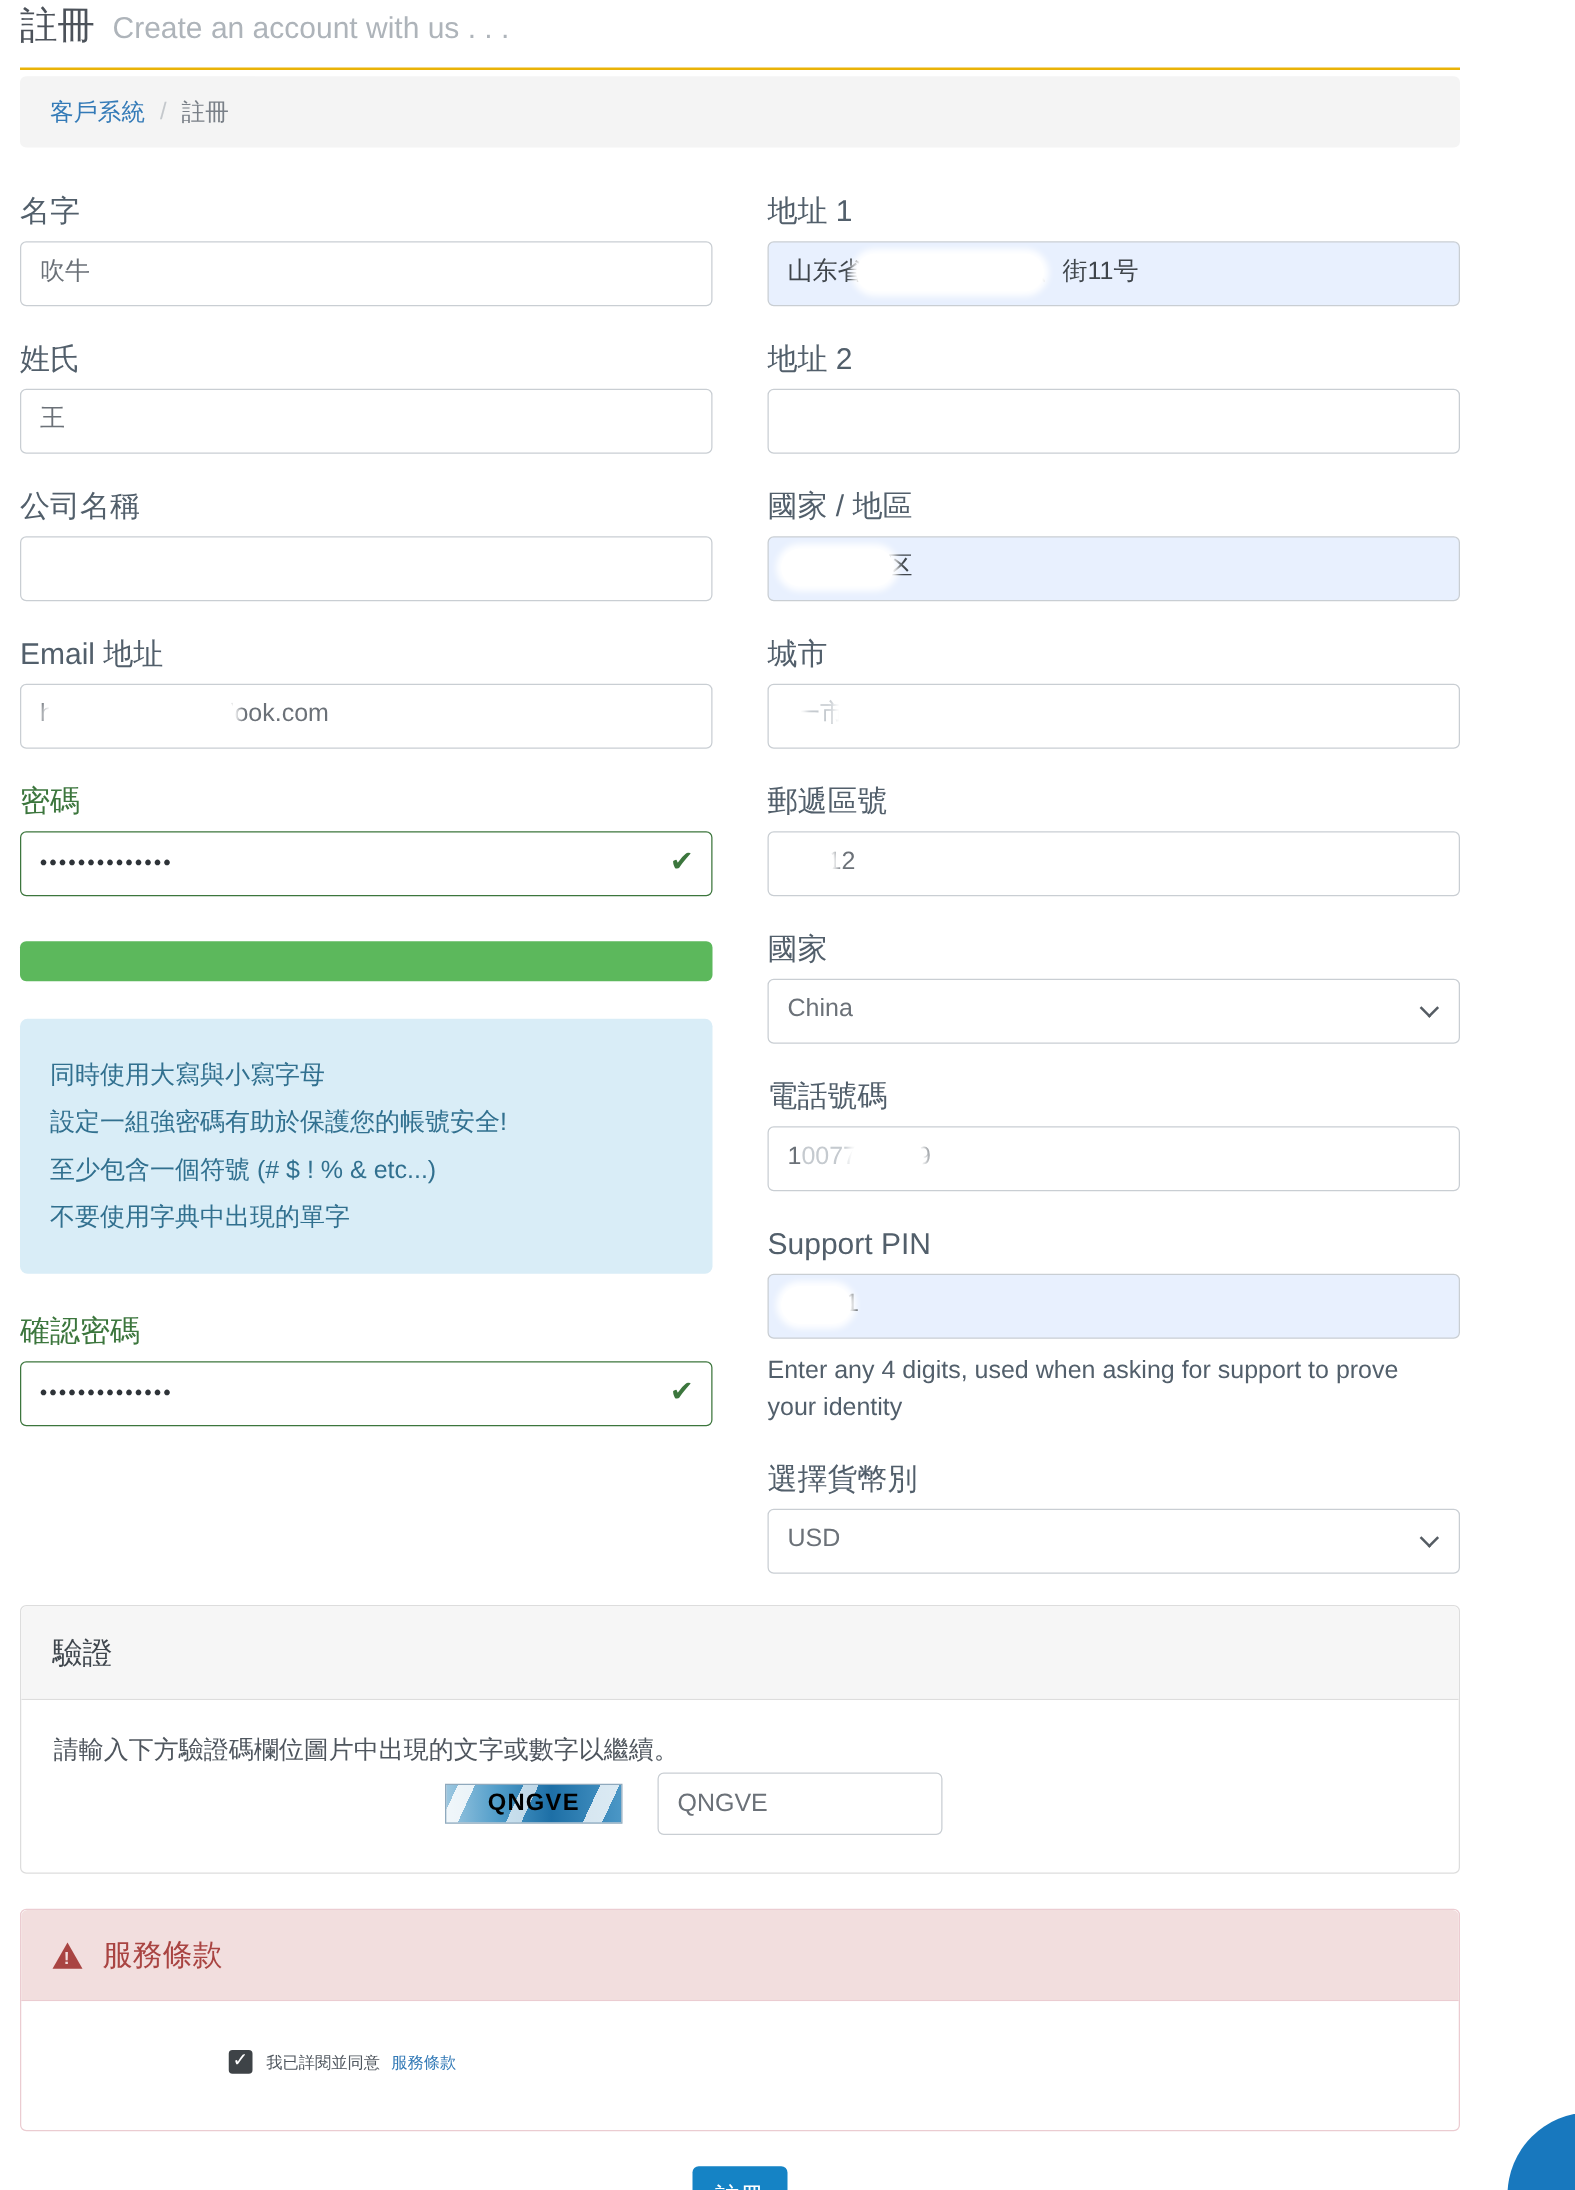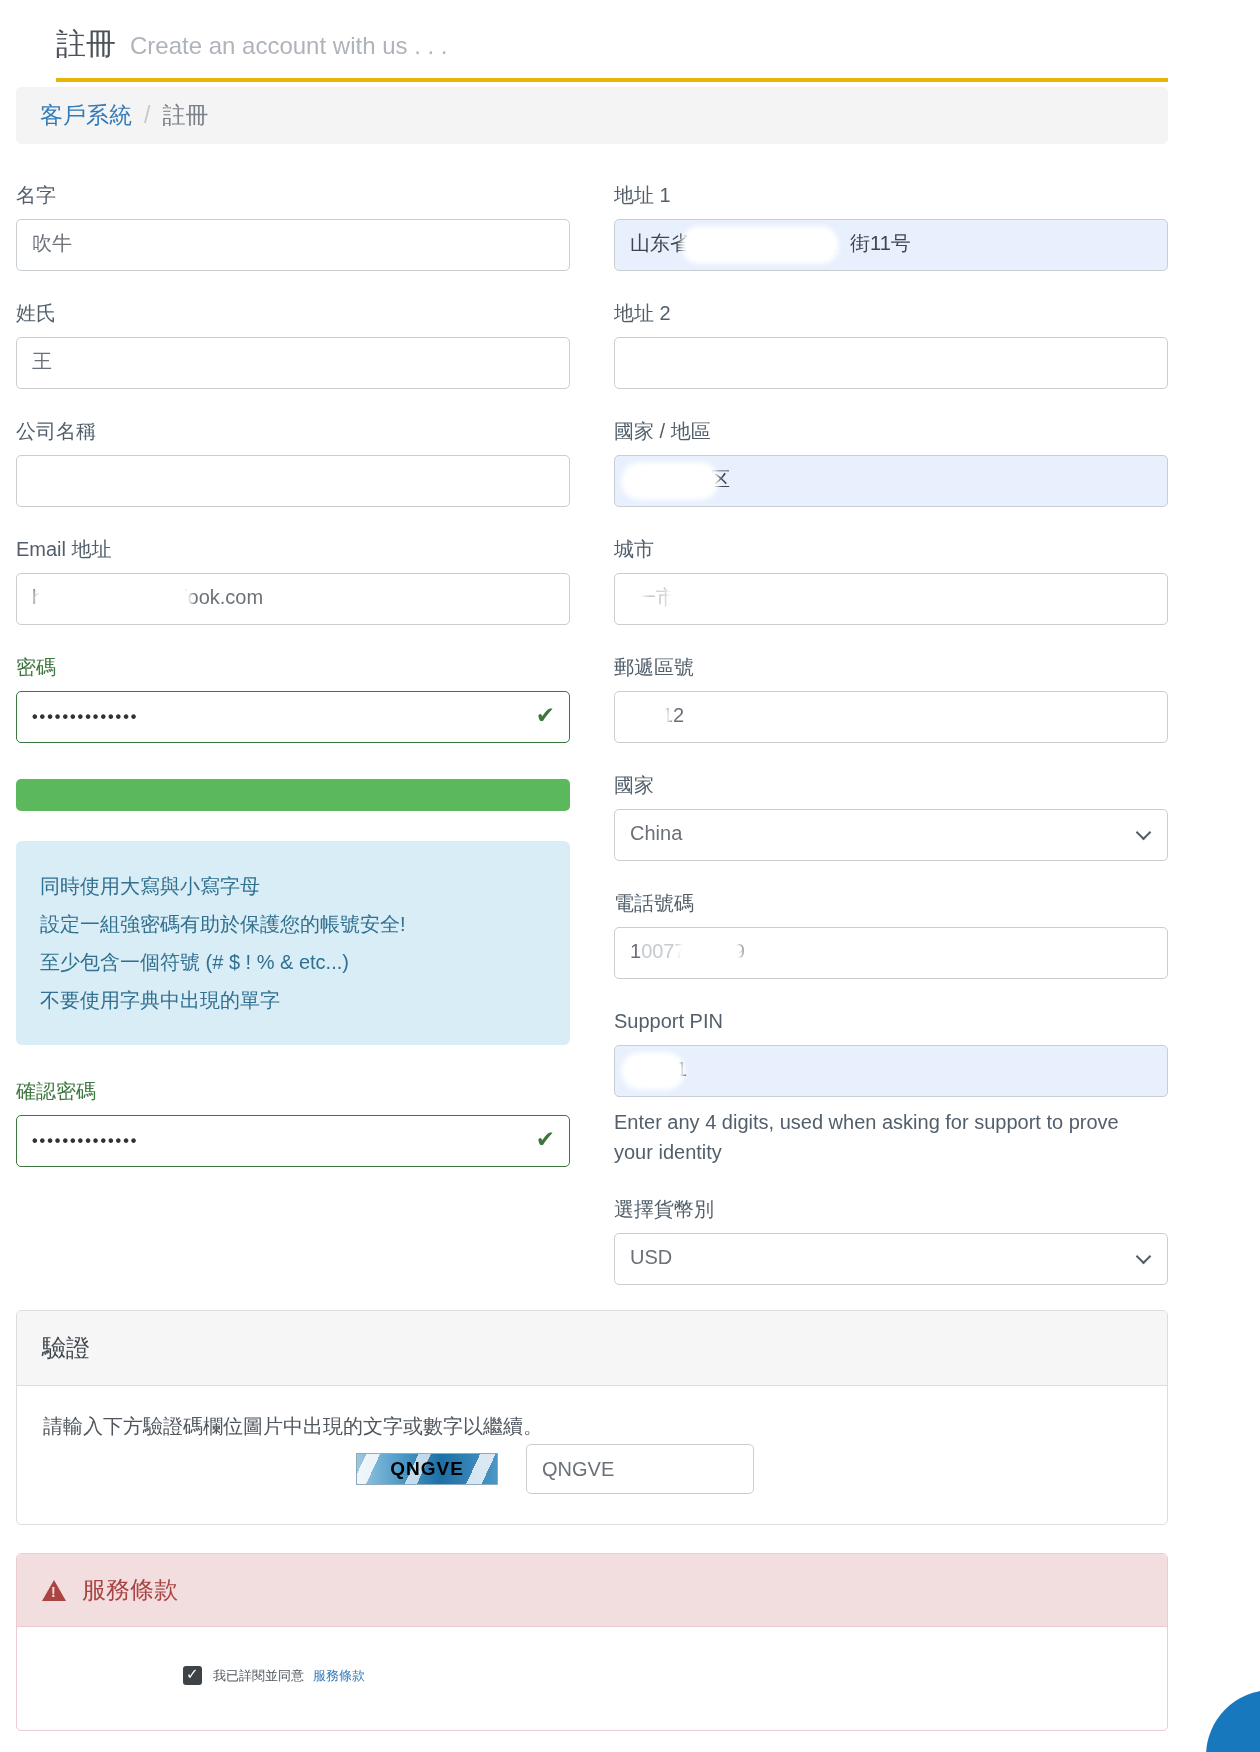--- a/index.html
+++ b/index.html
@@ -7,37 +7,37 @@
   body {
     position: relative;
     overflow: hidden;
     background: #fff;
     font-family: "Liberation Sans", "DejaVu Sans", sans-serif;
     color: #525f6b;
   }
   .container { position: relative; margin-left:16px; width:1152px; }
 
   
-  .page-header { padding-top:24px; padding-bottom:13px; border-bottom:4px solid #eab308;margin-left:40px; }
+  .page-header { padding-bottom:13px; border-bottom:2px solid #eab308; }
   .page-title { font-size:30px; color:#4c525a; font-weight:400; }
   .page-subtitle { font-size:24px; color:#aeb4ba; margin-left:14px; font-weight:400; }
 
   
   .breadcrumb { margin-top:5px; background:#f4f4f4; border-radius:5px; height:57px;
-    display:flex; align-items:center; padding-left:24px; font-size:23px;text-align:right; }
+    display:flex; align-items:center; padding-left:24px; font-size:19px;text-align:right; }
   .breadcrumb a { color:#337ab7; text-decoration:none; }
   .crumb-sep { color:#c4c8cc; margin:0 12px; }
   .crumb-current { color:#7a8088; }
 
   
   .form-row { display:flex; gap:44px; margin-top:39px; }
   .col { flex:1; min-width:0; }
   .group { margin-bottom:30px; }
   .col .group:last-child { margin-bottom:0; }
-  .field-label { display:block; font-size:20px; color:#525f6b; margin-bottom:11px; line-height:25px; }
+  .field-label { display:block; font-size:24px; color:#525f6b; margin-bottom:11px; line-height:25px; }
   .input {
     position:relative; height:52px; line-height:46px; background:#fff;
     border:1px solid #c9ced3; border-radius:5px; padding:0 15px;
     font-size:20px; color:#6b7178; white-space:nowrap; overflow:hidden;
   }
   .input.autofill { background:#e8f0fe; color:#3f454b; }
   .group.success .field-label { color:#3c763d; }
   .group.success .input { border-color:#3c763d; }
   .dots { font-size:16px; letter-spacing:2px; color:#2e3338; font-weight:bold; }
   .check-icon { position:absolute; right:14px; top:0; line-height:46px; color:#3c763d;

